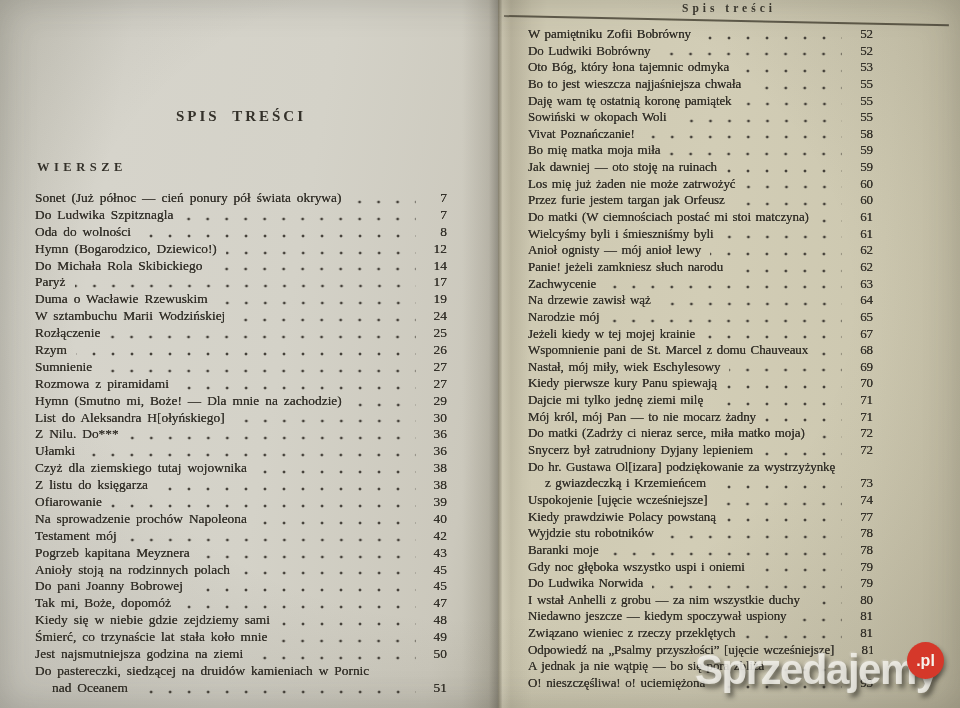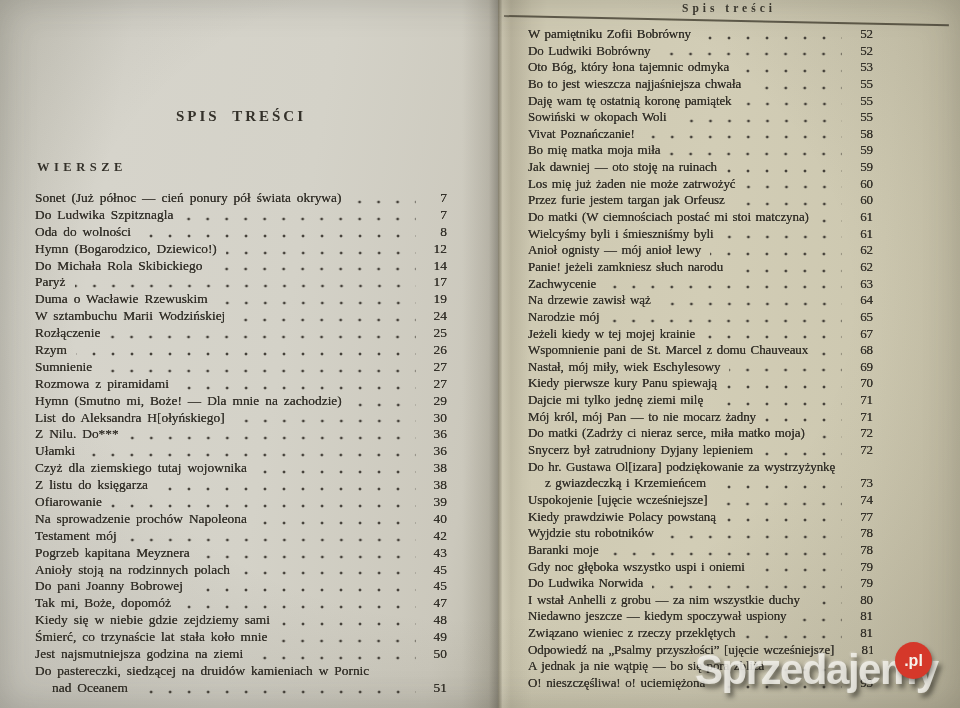--- a/index.html
+++ b/index.html
@@ -64,21 +64,21 @@
   
   .watermark{position:absolute;left:695px;top:642px;width:260px;height:62px;pointer-events:none;}
   .wm-text{
     position:absolute;left:0;top:4px;
     font-family:"Liberation Sans","DejaVu Sans",sans-serif;
     font-weight:bold;font-size:42px;letter-spacing:-1.5px;
     color:rgba(243,241,235,0.82);
     text-shadow:3px 4px 5px rgba(42,40,33,0.65),-1px -1px 2px rgba(255,255,255,0.25);
   }
   .wm-badge{
-    position:absolute;left:200px;top:0;width:37px;height:37px;border-radius:50%;
+    position:absolute;left:212px;top:0;width:37px;height:37px;border-radius:50%;
     background:#d5382a;color:#f6f3ec;
     font-family:"Liberation Sans","DejaVu Sans",sans-serif;
     font-weight:bold;font-size:16px;
     display:flex;align-items:center;justify-content:center;
     box-shadow:2px 3px 4px rgba(42,40,33,0.45);
   }
 </style>
 </head>
 <body>
 

